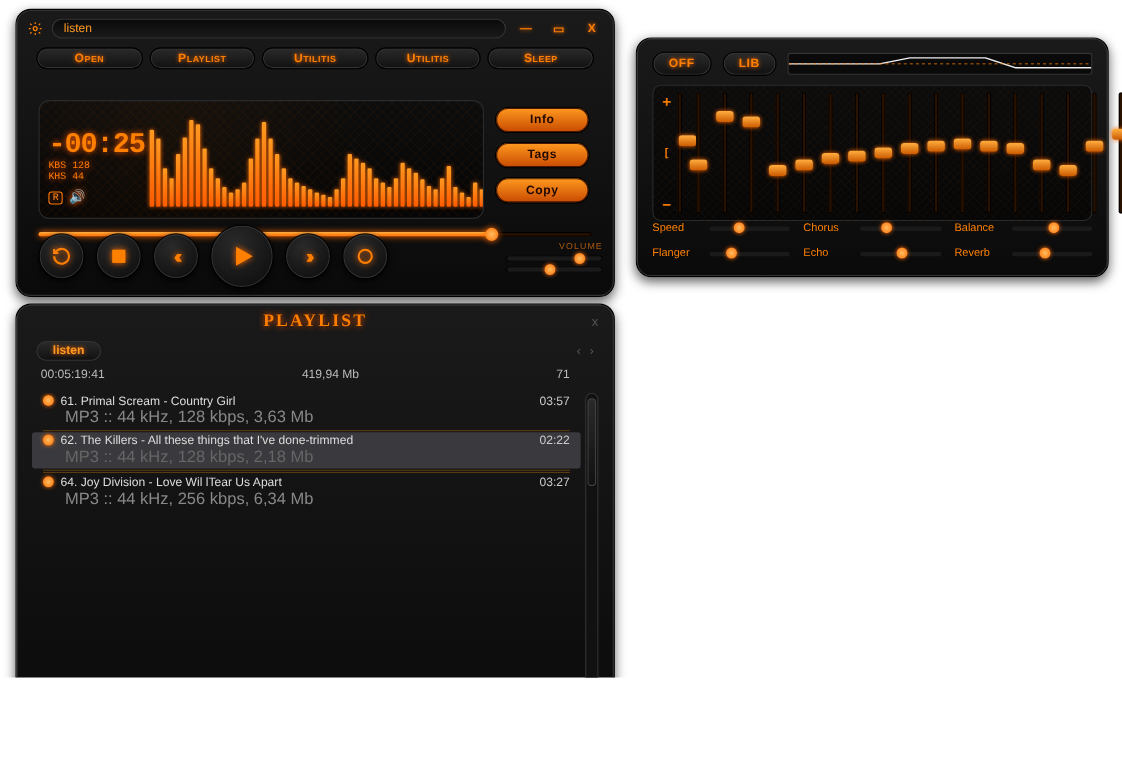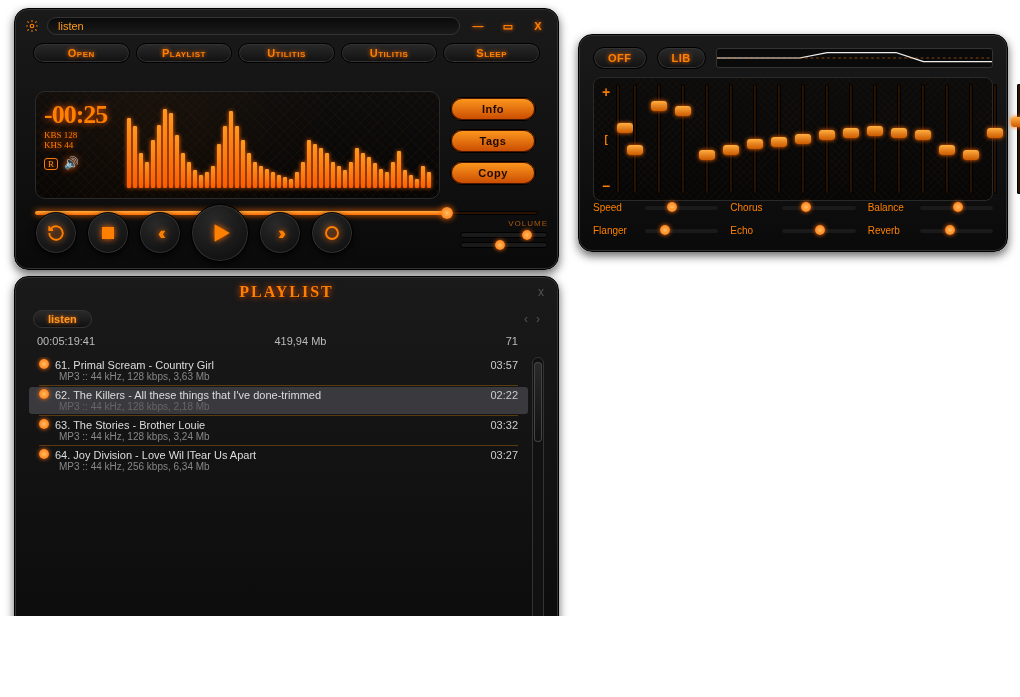--- a/index.html
+++ b/index.html
@@ -111,25 +111,26 @@
   }
   #display:before {
     content:""; position:absolute; inset:0;
     background-image:
       repeating-linear-gradient(45deg, rgba(80,40,10,.25) 0 1px, transparent 1px 6px),
       repeating-linear-gradient(-45deg, rgba(80,40,10,.25) 0 1px, transparent 1px 6px);
     opacity:.5;
     pointer-events:none;
   }
   #timeblock {
-    width: 110px; padding: 4px 16px 0 2px;
-    font-family: Liberation Serif, serif;
+    width: 110px; padding: 4px 0 0 2px;
+    font-family: Liberation Mono, monospace;
     color: #ff8000;
     text-shadow: 0 0 6px #ff5a00;
     position:relative;
+    margin-top:16px;
   }
   #timeblock .time { font-size: 26px; font-weight: bold; letter-spacing:-1px;}
   #timeblock .kbs { font-size: 9px; line-height: 10px; color:#ff7a00;}
   #timeblock .flags { margin-top: 6px; display:flex; gap:6px; align-items:center;}
   #timeblock .flag { border:1px solid #ff7a00; border-radius:3px; font-size:9px; padding:0 3px; color:#ff8a20;}
   #speaker { color:#ff8a20; font-size:12px;}
   #spectrum {
     flex:1; position:relative; display:flex; align-items:flex-end; gap:2px;
     padding:4px 4px 6px 4px;
   }
@@ -290,21 +291,21 @@
   .pl-row.sel { background:#3a3a3e; }
   .pl-row .line1 { display:flex; align-items:flex-start; gap:6px; }
   .pl-row .bullet {
     width:10px; height:10px; border-radius:50%;
     background:radial-gradient(#ffbe60,#ff6a00);
     box-shadow:0 0 4px #ff6a00;
     flex-shrink:0;
   }
   .pl-row .title { flex:1; white-space:nowrap; overflow:hidden; text-overflow:ellipsis; }
   .pl-row .dur { color:#ccc; }
-  .pl-row .meta { padding-left:20px; color:#888; font-size:10px; }
+  .pl-row .meta { padding-left:20px; color:#888; font-size:15px; }
   .pl-row.sel .meta { color:#666; }
   .pl-category {
     padding:6px 10px 2px 10px; color:#ff8000; font-size:11px;
     border-bottom:1px solid #5a3a10;
   }
   .pl-hr { height:1px; background:#5a3a10; margin:1px 10px; }
   #pl-scroll {
     position:absolute; right:14px; top:80px; bottom:52px; width:12px;
     background:#111; border:1px solid #333; border-radius:6px;
   }
@@ -647,28 +648,20 @@
         <div class="pl-hr"></div>
         <div class="pl-row sel">
           <div class="line1">
             <div class="bullet"></div>
             <div class="title">62. The Killers - All these things that I've done-trimmed</div>
             <div class="dur">02:22</div>
           </div>
           <div class="meta">MP3 :: 44 kHz, 128 kbps, 2,18 Mb</div>
         </div>
         <div class="pl-hr"></div>
-        <div class="pl-row">
-          <div class="line1">
-            <div class="bullet"></div>
-            <div class="title">63. The Stories - Brother Louie</div>
-            <div class="dur">03:32</div>
-          </div>
-          <div class="meta">MP3 :: 44 kHz, 128 kbps, 3,24 Mb</div>
-        </div>
         <div class="pl-hr"></div>
         <div class="pl-row">
           <div class="line1">
             <div class="bullet"></div>
             <div class="title">64. Joy Division - Love Wil lTear Us Apart</div>
             <div class="dur">03:27</div>
           </div>
           <div class="meta">MP3 :: 44 kHz, 256 kbps, 6,34 Mb</div>
         </div>
       </div>

